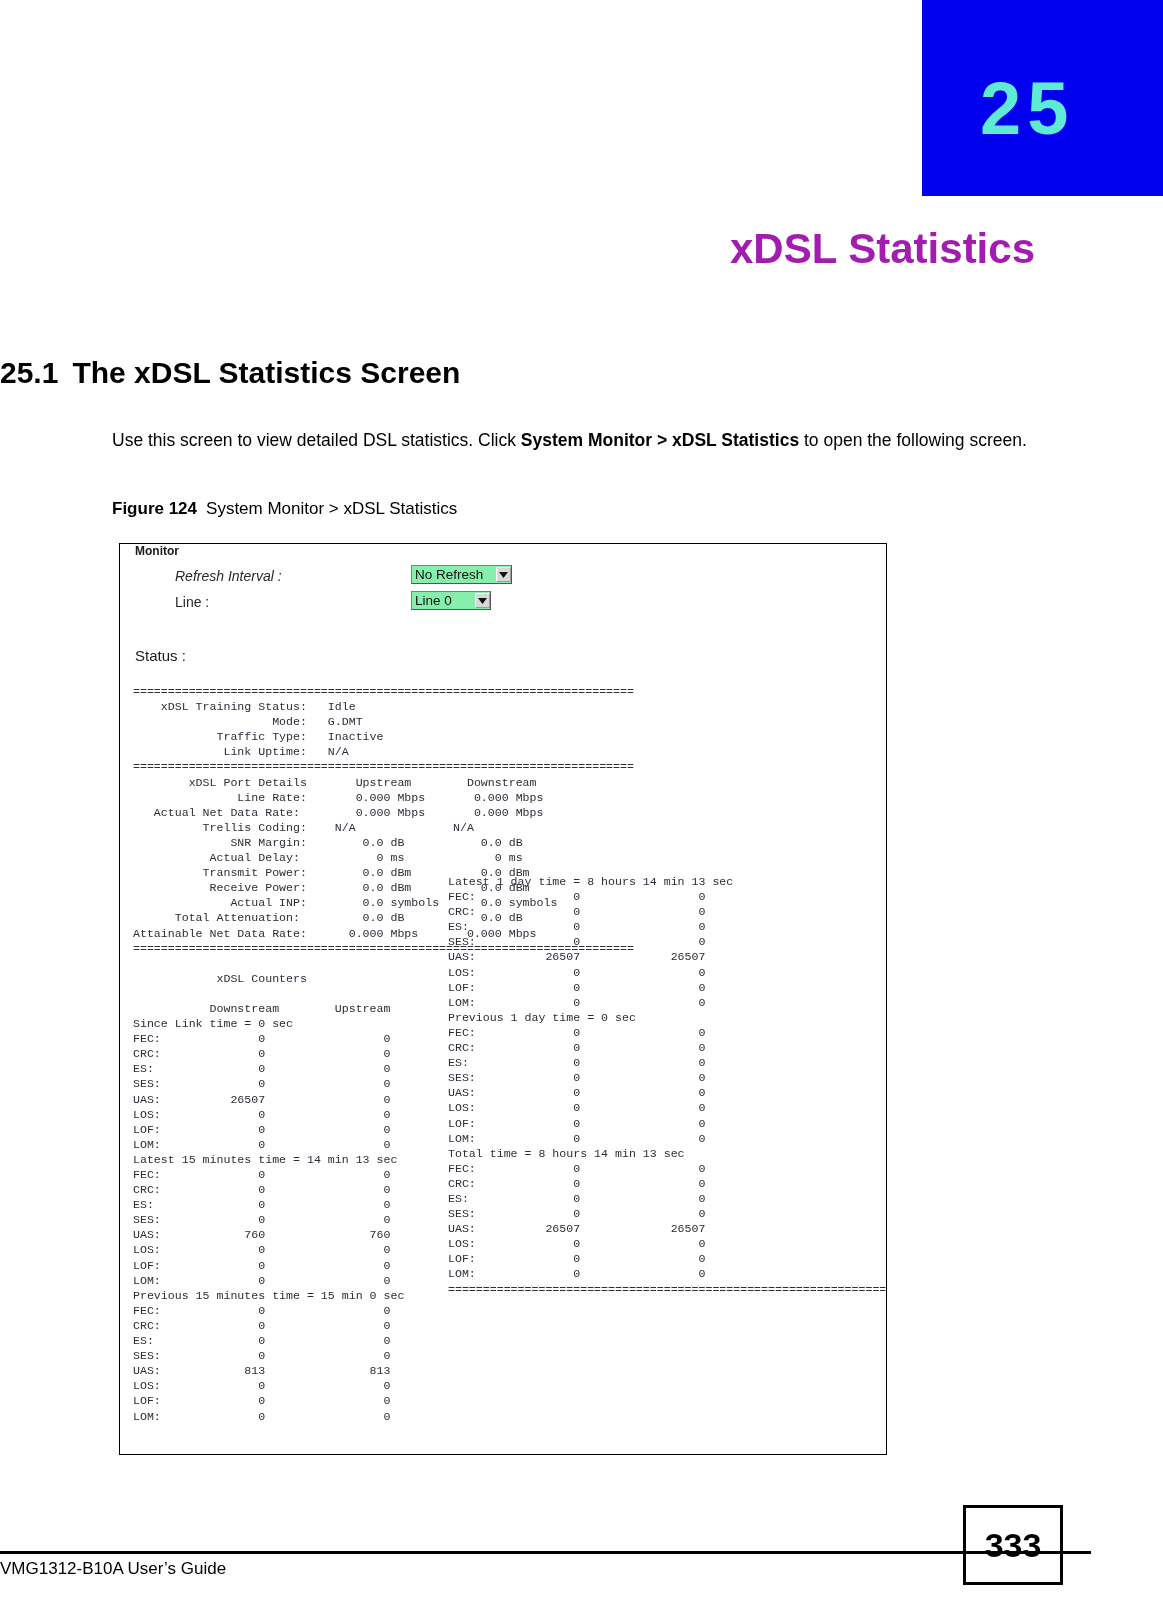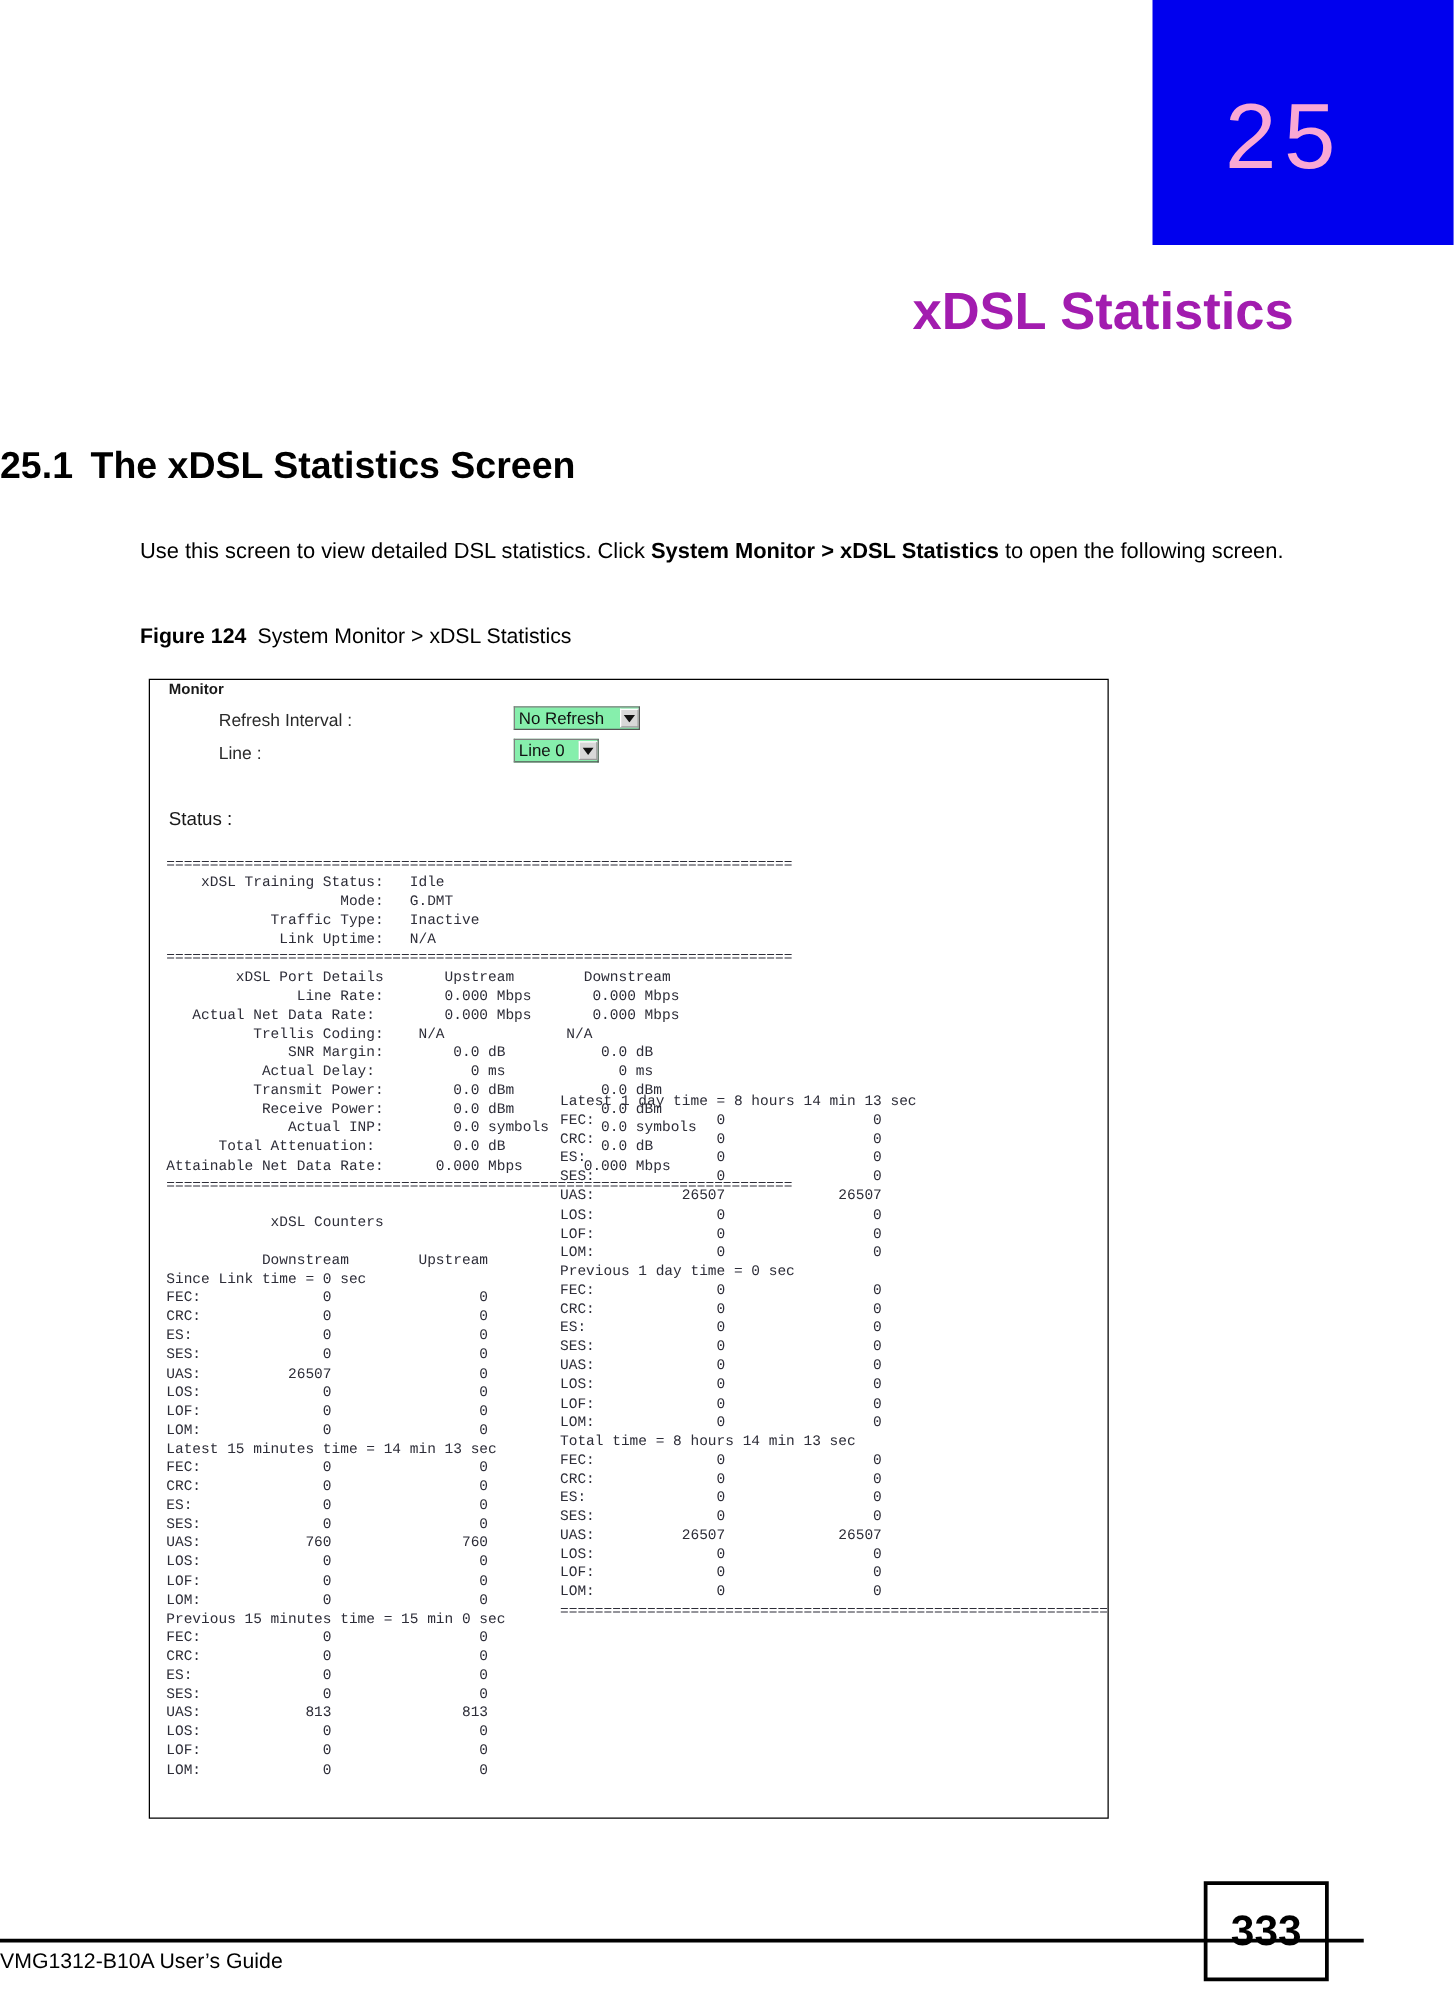--- a/index.html
+++ b/index.html
@@ -23,22 +23,22 @@
     top: 0;
     width: 241px;
     height: 196px;
     background: #0000ee;
   }
   #chapter-number {
     position: absolute;
     left: 58px;
     top: 72px;
     font-size: 74px;
-    font-weight: normal;
-    color: #f9a8d4;
+    font-weight: bold;
+    color: #5eead4;
     letter-spacing: 6px;
     line-height: 1;
     font-family: "Liberation Sans", sans-serif;
   }
   #chapter-title {
     position: absolute;
     right: 128px;
     top: 225px;
     font-size: 42px;
     font-weight: bold;
@@ -103,21 +103,21 @@
     font-size: 12px;
     font-weight: bold;
     color: #1a1a1a;
   }
   .mon-row-label {
     position: absolute;
     font-size: 14px;
     color: #2a2a2a;
     white-space: nowrap;
   }
-  #label-refresh { left: 55px; top: 24px; }
+  #label-refresh { left: 55px; top: 24px; font-style: italic; }
   #label-line    { left: 55px; top: 50px; }
 
   .select-box {
     position: absolute;
     background: #86efac;
     border: 1.5px solid #808080;
     border-right-color: #555;
     border-bottom-color: #555;
     height: 19px;
     display: flex;
@@ -142,21 +142,21 @@
     border-top-color: #ffffff;
     border-left-color: #ffffff;
     display: flex;
     align-items: center;
     justify-content: center;
     box-sizing: border-box;
   }
   .select-box .sel-arrow svg { display: block; }
 
   #select-refresh { left: 291px; top: 21px; width: 101px; }
-  #select-line    { left: 291px; top: 47px; width: 68px; }
+  #select-line    { left: 291px; top: 47px; width: 80px; }
 
   .status-title {
     position: absolute;
     left: 15px;
     top: 103px;
     font-size: 15px;
     font-weight: normal;
     color: #1a1a1a;
   }
 

